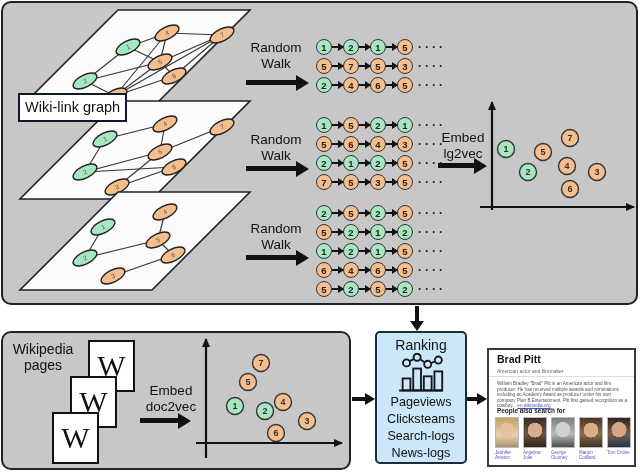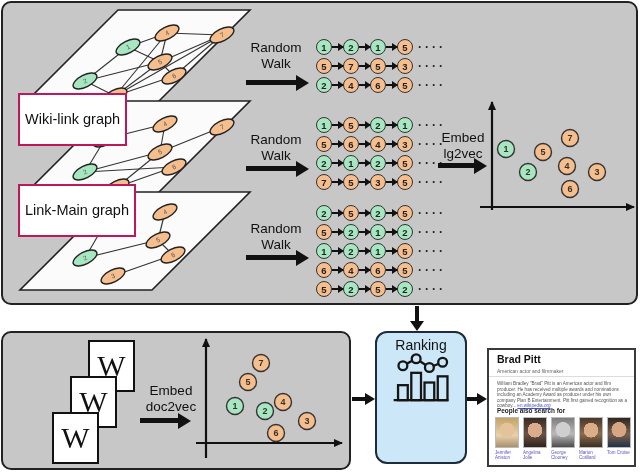--- a/index.html
+++ b/index.html
@@ -2,37 +2,37 @@
 <html><head>
 <meta charset="utf-8">
 <style>
 *{margin:0;padding:0;box-sizing:border-box}
 html,body{background:#fff}
 .stage{position:relative;width:640px;height:473px;font-family:"Liberation Sans",sans-serif;overflow:hidden;background:#fff;color:#111}
 .panel{position:absolute;background:#c7c7c7;border:2px solid #222;border-radius:10px}
 #topPanel{left:1px;top:1px;width:637px;height:304px}
 #wikiPanel{left:1px;top:331px;width:350px;height:139px}
 #graphsSvg{position:absolute;left:0;top:0;width:262px;height:305px}
-.sheetLabel{position:absolute;background:#fff;border:2px solid #be185d;font-size:14.5px;line-height:17px;padding:16px 5px;white-space:nowrap}
+.sheetLabel{position:absolute;background:#fff;border:2px solid #0f172a;font-size:14.5px;line-height:17px;padding:4px 5px;white-space:nowrap}
 .figText{position:absolute;text-align:center;font-size:13.5px;line-height:16px;color:#111}
 .bigarrow{position:absolute;height:5px;background:#111}
 .bigarrow::after{content:"";position:absolute;right:-13px;top:-5.5px;border-left:13px solid #111;border-top:8px solid transparent;border-bottom:8px solid transparent}
 .harrow{position:absolute;height:4px;background:#111}
 .harrow::after{content:"";position:absolute;right:-10px;top:-4.5px;border-left:10px solid #111;border-top:6.5px solid transparent;border-bottom:6.5px solid transparent}
 .walkblock{position:absolute;left:316px}
 .walkrow{display:flex;align-items:center;height:16px;margin-bottom:3px}
 .wcirc{width:16px;height:16px;border-radius:50%;border:1.5px solid #333;font-size:9.5px;font-weight:bold;display:flex;align-items:center;justify-content:center;color:#222;flex:none}
 .conn{width:11px;height:2px;background:#111;position:relative;flex:none}
 .conn::after{content:"";position:absolute;right:-1px;top:-3px;border-left:6px solid #111;border-top:4px solid transparent;border-bottom:4px solid transparent}
 .dots{font-size:12px;font-weight:bold;letter-spacing:3px;color:#222;margin-left:5px;line-height:10px}
 .scatter{position:absolute}
 .vline{position:absolute;background:#111}
 .tri-down{position:absolute;width:0;height:0;border-left:7px solid transparent;border-right:7px solid transparent;border-top:10px solid #111}
 .wpage{position:absolute;width:47px;height:52px;background:#fff;border:2px solid #111;display:flex;align-items:center;justify-content:center;font-family:"Liberation Serif",serif;font-size:30px;color:#111}
-#rankingBox{position:absolute;left:375px;top:331px;width:92px;height:133px;background:#cbe7f8;border:2px solid #1d2c3a;border-radius:12px;display:flex;flex-direction:column;align-items:center;padding-top:4px}
+#rankingBox{position:absolute;left:375px;top:331px;width:92px;height:133px;background:#cbe7f8;border:2px solid #1d2c3a;border-radius:5px;display:flex;flex-direction:column;align-items:center;padding-top:4px}
 #rankingTitle{font-size:14px;color:#111}
 #rankingItems{text-align:center;font-size:12.6px;line-height:17px;color:#111}
 #resultHeading{position:absolute;left:518px;top:346px;font-size:15px;font-weight:normal}
 #resultCard{position:absolute;left:487px;top:348px;width:149px;height:119px;background:#fff;border:2px solid #3a3a3a}
 #rcName{position:absolute;left:8px;top:3px;font-size:10.5px;font-weight:700;color:#111}
 #rcSub{position:absolute;left:8px;top:18px;font-size:5px;color:#666}
 #rcDivider{position:absolute;left:0;top:26px;width:100%;height:1px;background:#ddd}
 #rcDesc{position:absolute;left:8px;top:31px;width:133px;font-size:4.6px;line-height:5.6px;color:#555}
 #rcDesc a{color:#4a54c8}
 #rcPeople{position:absolute;left:8px;top:57px;font-size:6.4px;font-weight:bold;color:#222}
@@ -160,21 +160,20 @@
         <ellipse cx="173" cy="255" rx="13" ry="6" fill="#f6bd8d" stroke="#222" stroke-width="1.4"></ellipse>
         <text x="173" y="257.3" text-anchor="middle" font-size="6.5" fill="#555" font-family="Liberation Sans, sans-serif">6</text>
       </g>
       <g transform="rotate(-27 113 276)">
         <ellipse cx="113" cy="276" rx="13" ry="6" fill="#f6bd8d" stroke="#222" stroke-width="1.4"></ellipse>
         <text x="113" y="278.3" text-anchor="middle" font-size="6.5" fill="#555" font-family="Liberation Sans, sans-serif">3</text>
       </g>
     </svg>
 
   <div class="sheetLabel" style="left:18px;top:93px">Wiki-link graph</div>
-  <div class="sheetLabel" style="left:18px;top:184px">Link-Main graph</div>
 
   <div class="figText" style="left:240px;top:40px;width:72px"><span>Random</span><br><span>Walk</span></div>
   <div class="bigarrow" style="left:246px;top:80px;width:50px"></div>
   <div class="figText" style="left:240px;top:132px;width:72px"><span>Random</span><br><span>Walk</span></div>
   <div class="bigarrow" style="left:246px;top:166px;width:50px"></div>
   <div class="figText" style="left:240px;top:221px;width:72px"><span>Random</span><br><span>Walk</span></div>
   <div class="bigarrow" style="left:246px;top:255px;width:50px"></div>
 
   <div id="walks">
       <div class="walkblock" style="top: 39px;">
@@ -339,20 +338,21 @@
       <g>
         <circle cx="92" cy="91" r="8.5" fill="#f6bd8d" stroke="#333" stroke-width="1.4"></circle>
         <text x="92" y="94.2" text-anchor="middle" font-size="9" font-weight="bold" fill="#333" font-family="Liberation Sans, sans-serif">6</text>
       </g>
     </svg>
 
   <div class="vline" style="left:415px;top:306px;width:4px;height:17px"></div>
   <div class="tri-down" style="left:410px;top:321px"></div>
 
   <div class="panel" id="wikiPanel"></div>
+  <div class="figText" style="left:8px;top:341px;width:70px;font-size:14px"><span>Wikipedia</span><br><span>pages</span></div>
   <div class="wpage" style="left:88px;top:340px">
       <span>W</span>
     </div>
   <div class="wpage" style="left:70px;top:376px">
       <span>W</span>
     </div>
   <div class="wpage" style="left:52px;top:412px">
       <span>W</span>
     </div>
   <div class="figText" style="left:136px;top:383px;width:70px"><span>Embed</span><br><span>doc2vec</span></div>
@@ -403,20 +403,26 @@
         <rect x="23" y="22" width="11" height="31"></rect>
         <rect x="38" y="33" width="11" height="20"></rect>
         <rect x="53" y="26" width="11" height="27"></rect>
         <polyline points="13.5,14 28.5,6 43.5,16 58.5,10"></polyline>
         <circle cx="13.5" cy="14" r="5" fill="#cbe7f8"></circle>
         <circle cx="28.5" cy="6" r="5" fill="#cbe7f8"></circle>
         <circle cx="43.5" cy="16" r="5" fill="#cbe7f8"></circle>
         <circle cx="58.5" cy="10" r="5" fill="#cbe7f8"></circle>
       </g>
     </svg>
+    <div id="rankingItems">
+        <div>Pageviews</div>
+        <div>Clicksteams</div>
+        <div>Search-logs</div>
+        <div>News-logs</div>
+      </div>
   </div>
 
   <div class="harrow" style="left:467px;top:397px;width:10px"></div>
 
   <div id="resultHeading">Result</div>
   <div id="resultCard">
     <div id="rcName">Brad Pitt</div>
     <div id="rcSub">American actor and filmmaker</div>
     <div id="rcDivider"></div>
     <div id="rcDesc"><span>William Bradley "Brad" Pitt is an American actor and film producer. He has received multiple awards and nominations including an Academy Award as producer under his own company Plan B Entertainment. Pitt first gained recognition as a cowboy... </span><a href="#">en.wikipedia.org</a></div>

